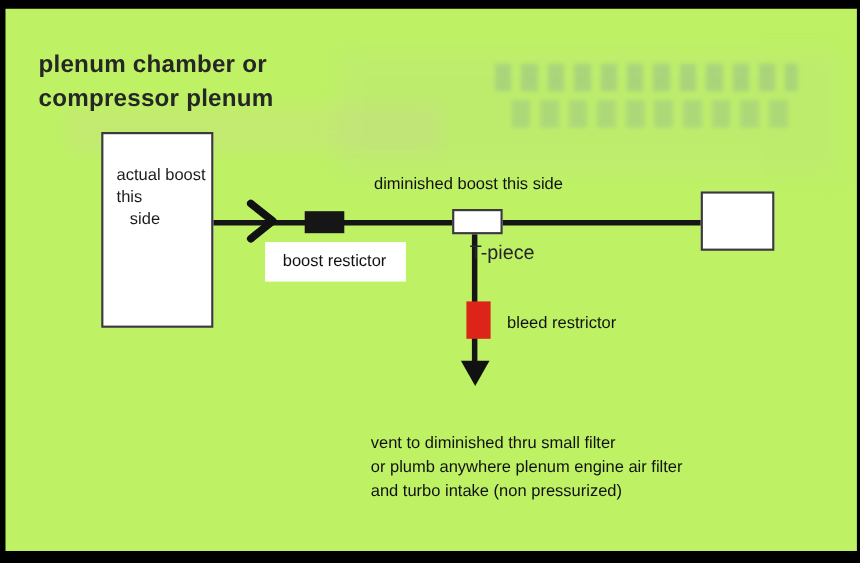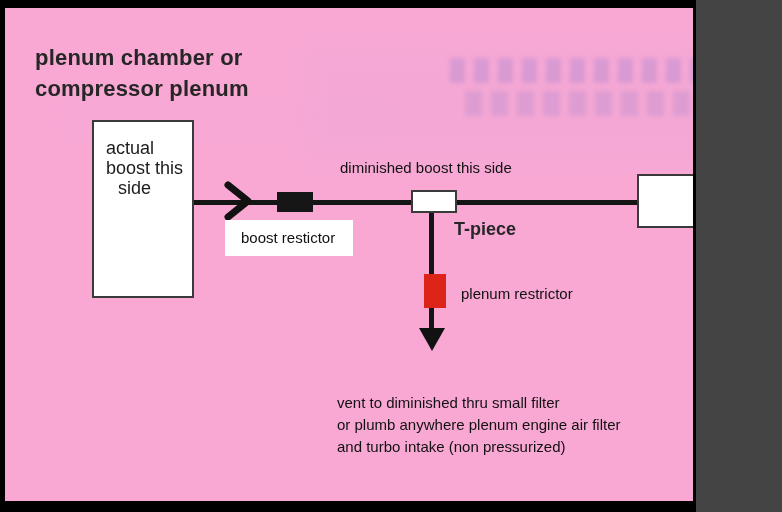--- a/index.html
+++ b/index.html
@@ -3,23 +3,23 @@
 <meta charset="utf-8">
 <style>
   html, body { margin: 0; padding: 0; }
   body {
     width: 782px; height: 512px;
     font-family: "Liberation Sans", sans-serif;
     background: #444;
   }
   .frame {
     position: relative;
-    width: 696px; height: 512px;
+    width: 782px; height: 512px;
     box-sizing: border-box;
-    background: #f9a8d4;
+    background: #bef264;
     border-style: solid;
     border-color: #000;
     border-width: 8px 3px 11px 5px;
     overflow: hidden;
     color: #1c1c1c;
   }
   .abs { position: absolute; }
   .h1 { font-weight: bold; font-size: 22px; line-height: 31px; color: #262626; letter-spacing: 0.2px; }
   .h2 { font-weight: bold; font-size: 19px; color: #262626; }
   .lbl { font-size: 15px; color: #111; }
@@ -49,43 +49,43 @@
     <div>plenum chamber or</div>
     <div>compressor plenum</div>
   </div>
 
 
   <div class="abs line" style="left: 187px; top: 192px; width: 447px; height: 5px; background: rgb(21, 21, 21);"></div>
 
   <div class="abs line" style="left: 424px; top: 194px; width: 5px; height: 132px; background: rgb(21, 21, 21);"></div>
 
   <div class="abs box block" style="left:87px;top:112px;width:102px;height:178px;">
-    <div style="padding:16px 4px 0 12px;font-size:18px;line-height:20px;">
+    <div style="padding:28px 4px 0 12px;font-size:15px;line-height:20px;">
       <div>actual boost this</div>
       <div style="margin-left:12px;">side</div>
     </div>
   </div>
 
   <svg class="abs block" style="left:214px;top:170px;" width="38" height="46" viewBox="0 0 38 46">
     <path d="M9 7 L29 23 L9 39" fill="none" stroke="#111" stroke-width="7" stroke-linecap="round" stroke-linejoin="round"></path>
   </svg>
 
   <div class="abs block" style="left: 272px; top: 184px; width: 36px; height: 20px; background: rgb(22, 22, 22);"></div>
 
-  <div class="abs text lbl" style="left:220px;top:212px;background:#ffffff;padding:9px 18px 10px 16px;">boost restictor</div>
+  <div class="abs text lbl" style="left:236px;top:212px;background:#ffffff;padding:9px 18px 10px 16px;">boost restictor</div>
 
   <div class="abs text lbl" style="left:335px;top:151px;">diminished boost this side</div>
 
   <div class="abs box block" style="left:406px;top:182px;width:46px;height:23px;border-width:2px;"></div>
 
-  <div class="abs text" style="left:449px;top:211px;font-weight:bold;font-size:18px;color:#262626;">T-piece</div>
+  <div class="abs text" style="left:422px;top:211px;font-weight:normal;font-size:18px;color:#262626;">T-piece</div>
 
   <div class="abs block" style="left: 419px; top: 266px; width: 22px; height: 34px; background: rgb(221, 36, 24);"></div>
 
-  <div class="abs text lbl" style="left:456px;top:277px;">plenum restrictor</div>
+  <div class="abs text lbl" style="left:456px;top:277px;">bleed restrictor</div>
 
   <div class="abs block arrow-down" style="left:414px;top:320px;"></div>
 
 
   <div class="abs text" style="left:332px;top:384px;font-size:15px;line-height:22px;color:#111;">
     <div>vent to diminished thru small filter</div>
     <div>or plumb anywhere plenum engine air filter</div>
     <div>and turbo intake (non pressurized)</div>
   </div>
 

